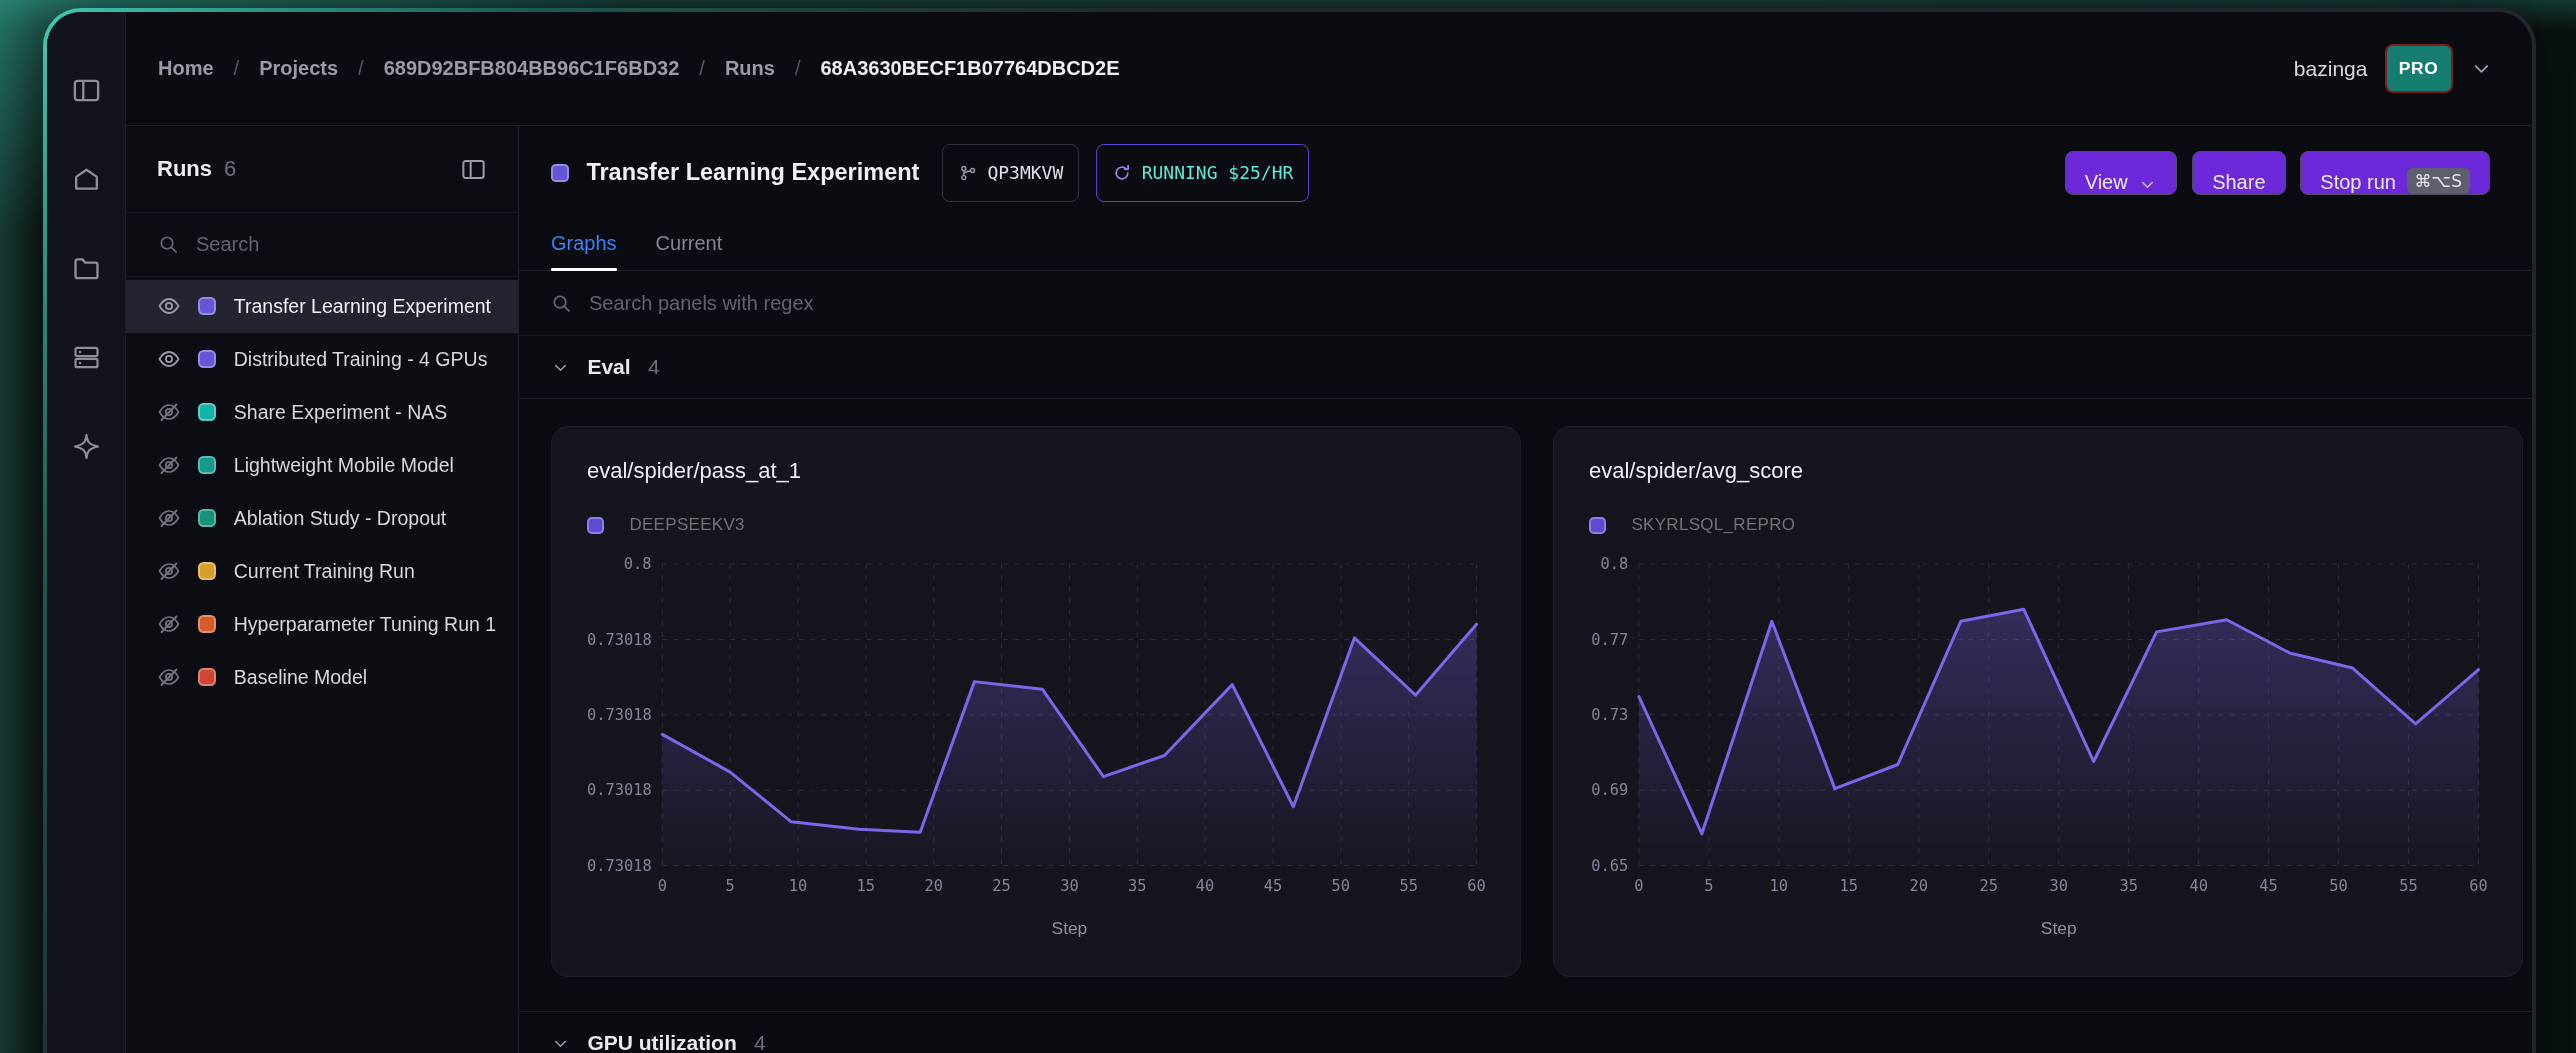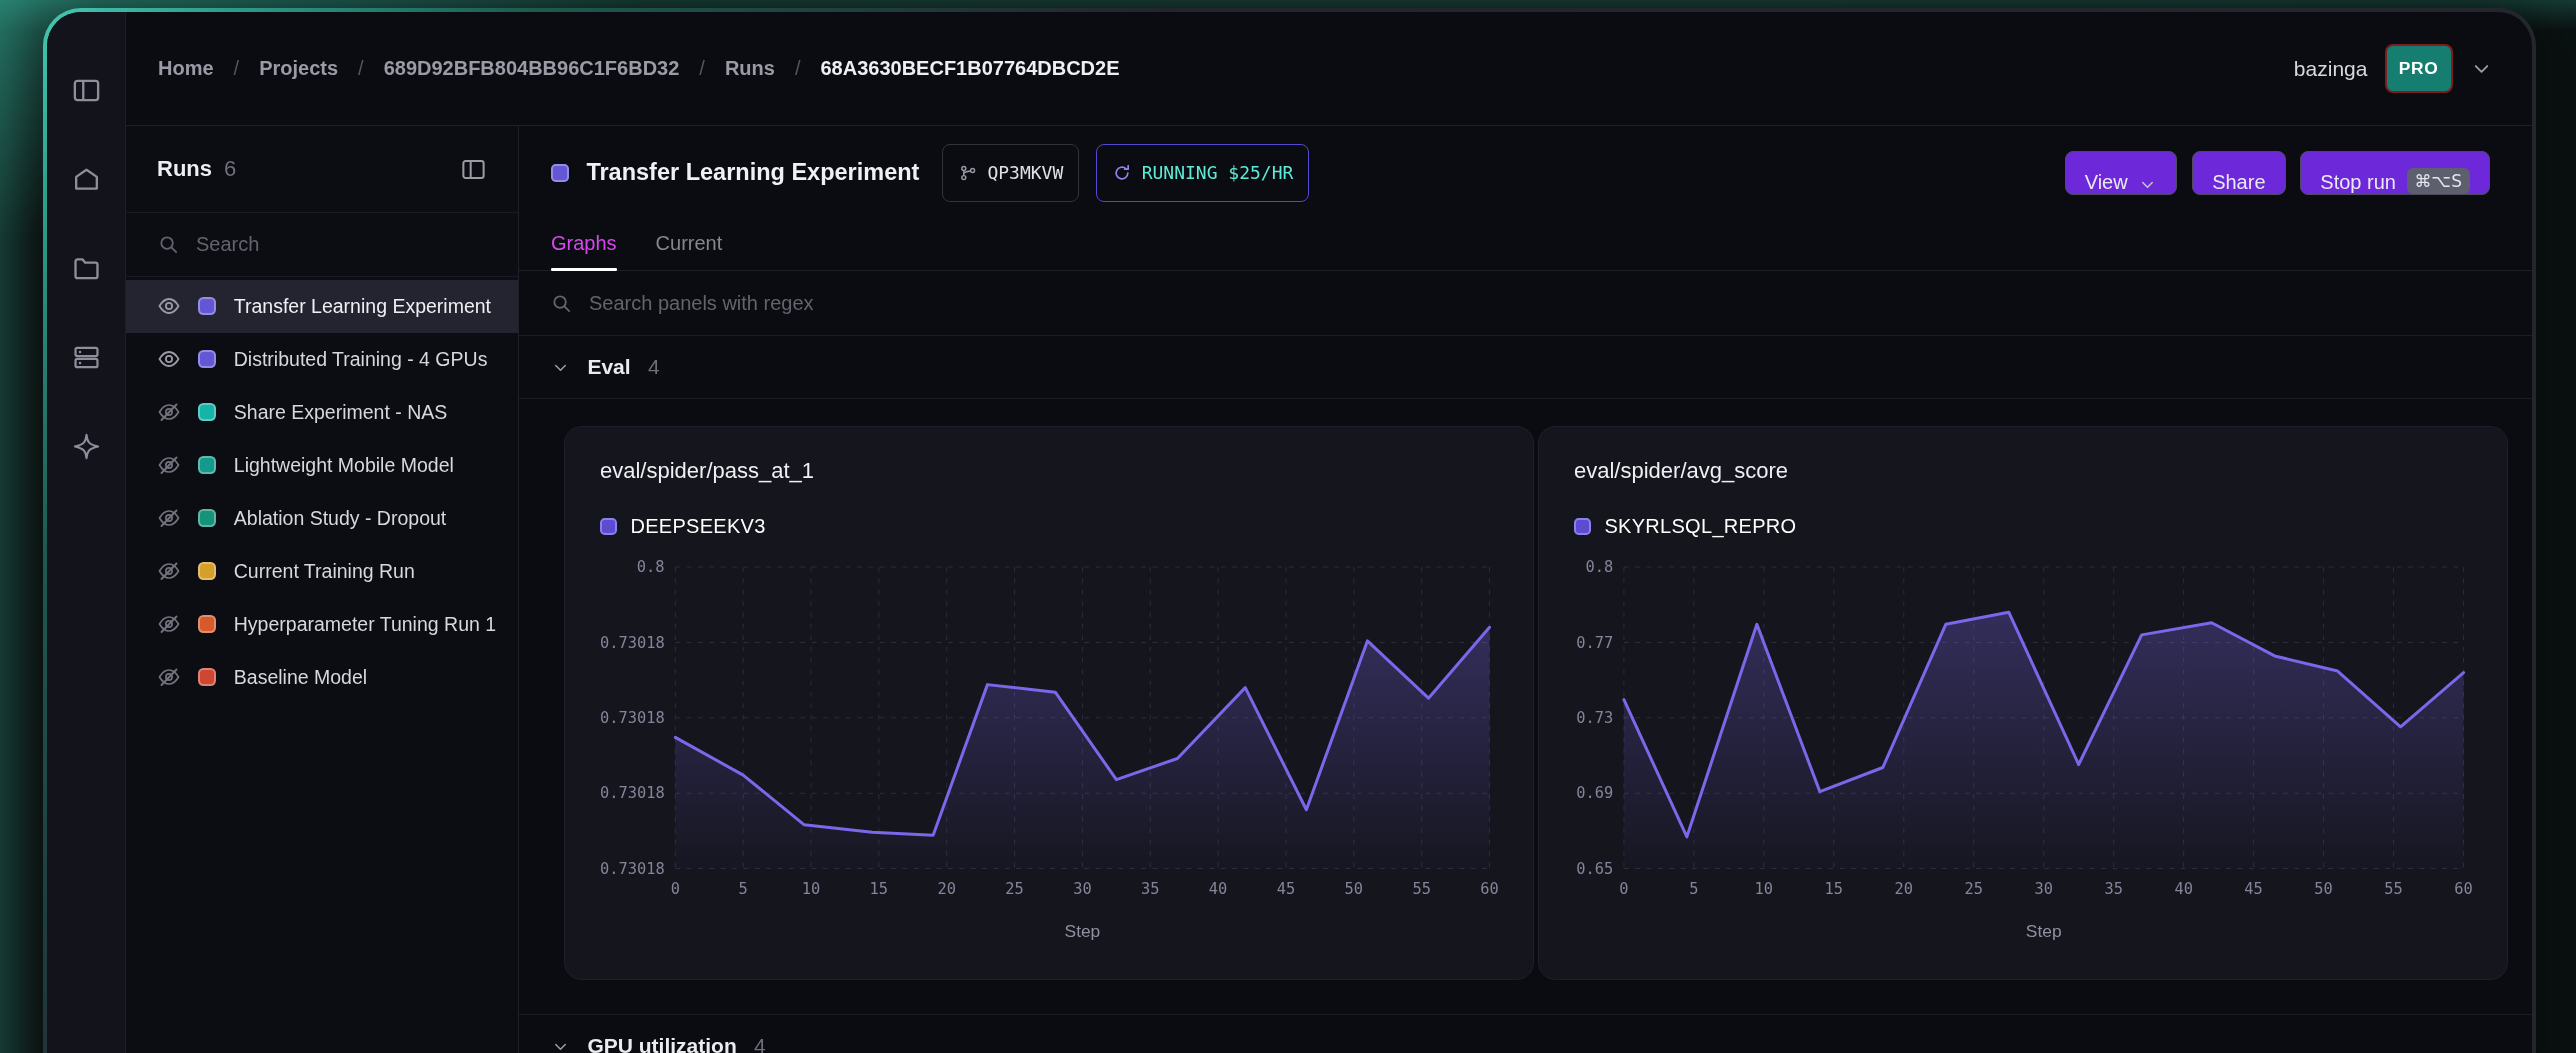--- a/index.html
+++ b/index.html
@@ -91,36 +91,36 @@
     font-size:20px; color:#e9eaf0; cursor:pointer; white-space:nowrap;
   }
   .btn .chev { width:19px; height:19px; color:#c2c3cd; }
   .kbd {
     background:#5d5f6e; border-radius:6px; padding:2.7px 8px;
     font-family:"DejaVu Sans", sans-serif; font-size:17px; color:#e4e5ec;
   }
 
   .tabs-row { flex:none; height:52px; display:flex; align-items:flex-end; gap:39px; padding:0 32px; border-bottom:0.7px solid #1e1f29; }
   .tab { position:relative; padding-bottom:14.8px; font-size:20px; color:#85868f; cursor:pointer; }
-  .tab.active { color:#d946ef; }
+  .tab.active { color:#3b82f6; }
   .tab.active::after { content:""; position:absolute; left:0; right:0; bottom:-0.7px; height:2.7px; background:#ffffff; border-radius:1.3px; }
 
   .main .search-row { height:65px; }
 
   .section-header { flex:none; height:63px; display:flex; align-items:center; gap:17.4px; padding:0 32px; border-bottom:0.7px solid #1a1b24; }
   .sec-chev { width:19px; height:19px; color:#9a9ba7; }
   .sec-label { font-size:21px; font-weight:700; color:#e9ebef; }
   .sec-count { font-size:21px; color:#6e6f7b; }
 
-  .cards { flex:none; display:flex; gap:4px; padding:27px 24px 34px 32px;justify-content:flex-end; }
+  .cards { flex:none; display:flex; gap:32px; padding:27px 24px 34px 32px; }
   .card { width:970px; flex:none; background:#14151d; border:0.7px solid #1e1f2a; border-radius:17.4px; padding:31px 35px 23px; }
   .card-title { font-size:22px; font-weight:500; color:#eef0f4; }
   .card-legend { margin-top:31px; display:flex; align-items:center; gap:13.4px; }
   .legend-swatch { width:17px; height:17px; border-radius:4.7px; background:#5b4cd0; border:2px solid #8b80ee; }
-  .legend-label { font-size:20px; color:#ffffff; letter-spacing:0.3px; }
+  .legend-label { font-size:17px; color:#737373; letter-spacing:0.3px;margin-left:12px; }
   .chart-svg { display:block; margin-top:17.4px; width:100%; height:auto; }
 
   .axis-text { font-family:"DejaVu Sans Mono", monospace; font-size:23px; fill:#84859a; }
   .xlabel-text { font-family:"Liberation Sans", sans-serif; font-size:26px; fill:#9091a0; }
 </style>
 </head>
 <body>
 
 <svg width="0" height="0" style="position:absolute">
   <defs>

